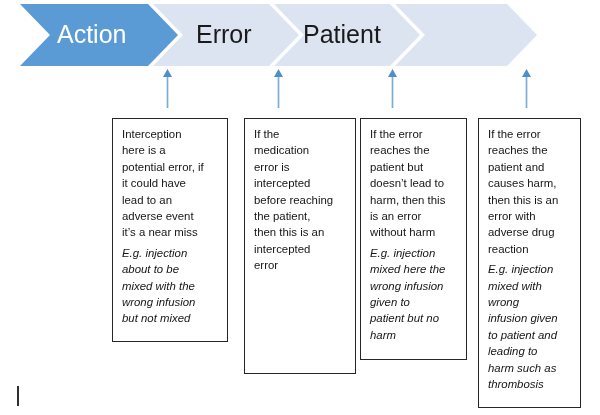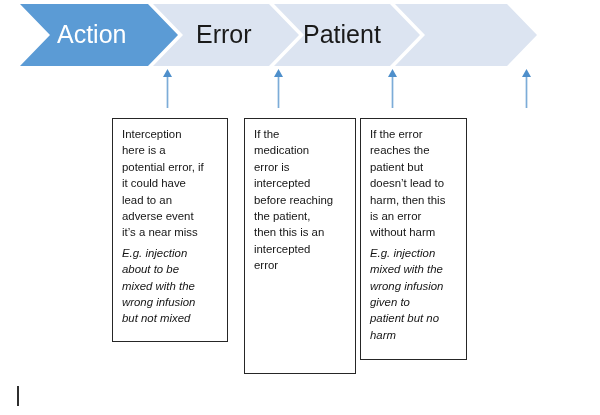--- a/index.html
+++ b/index.html
@@ -141,19 +141,23 @@
     <p class="tb-para">Interception here is a potential error, if it could have lead to an adverse event it’s a near miss</p>
     <p class="tb-para eg">E.g. injection about to be mixed with the wrong infusion but not mixed</p>
   </div>
 
   <div class="text-box" style="left:244px; top:118px; width:112px; height:256px;">
     <p class="tb-para">If the medication error is intercepted before reaching the patient, then this is an intercepted error</p>
   </div>
 
   <div class="text-box" style="left:360px; top:118px; width:107px; height:242px;">
     <p class="tb-para">If the error reaches the patient but doesn’t lead to harm, then this is an error without harm</p>
-    <p class="tb-para eg">E.g. injection mixed with the wrong infusion given to patient but no harm</p>
+    <p class="tb-para eg">E.g. injection mixed here the wrong infusion given to patient but no harm</p>
   </div>
 
+  <div class="text-box" style="left:478px; top:118px; width:103px; height:290px;">
+    <p class="tb-para">If the error reaches the patient and causes harm, then this is an error with adverse drug reaction</p>
+    <p class="tb-para eg">E.g. injection mixed with wrong infusion given to patient and leading to harm such as thrombosis</p>
+  </div>
 
   <div id="bottom-tick"></div>
 
 </div>
 
 </body></html>

